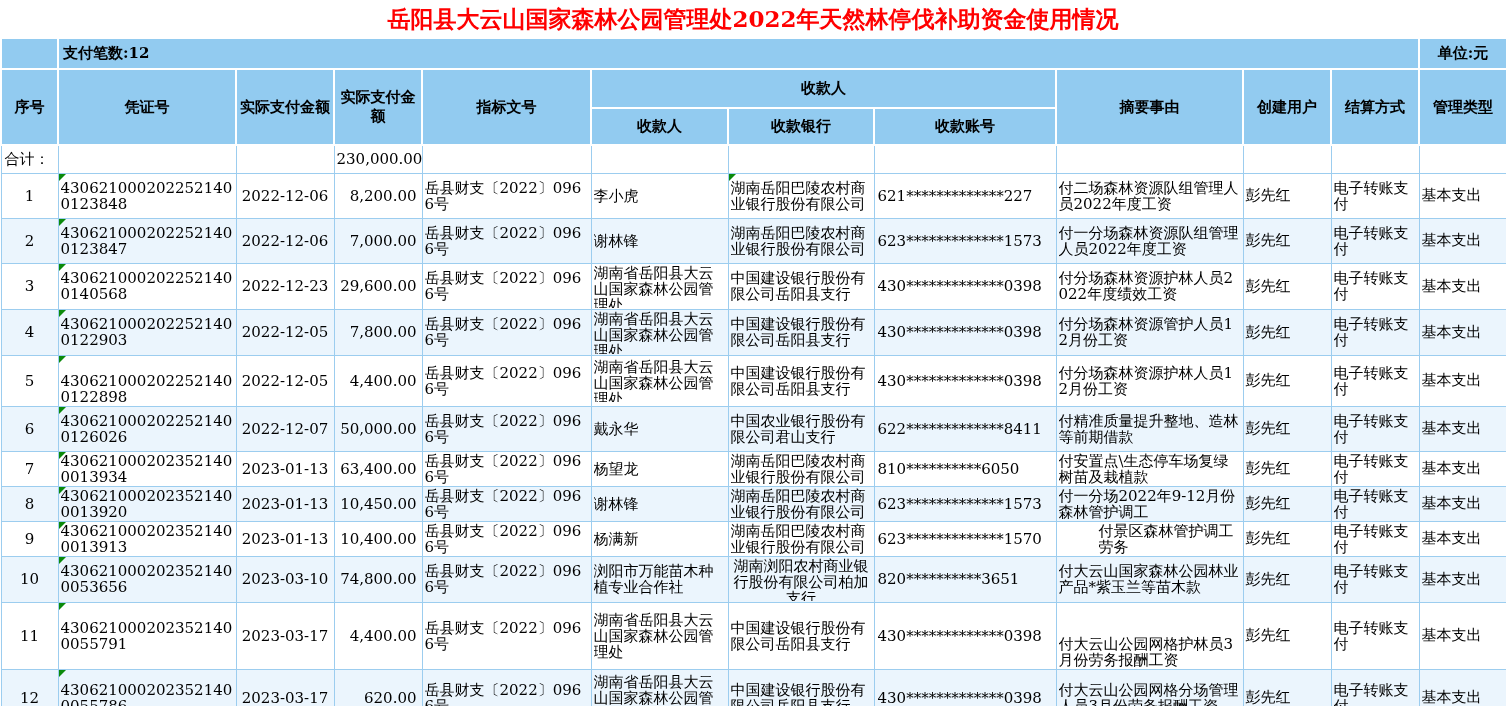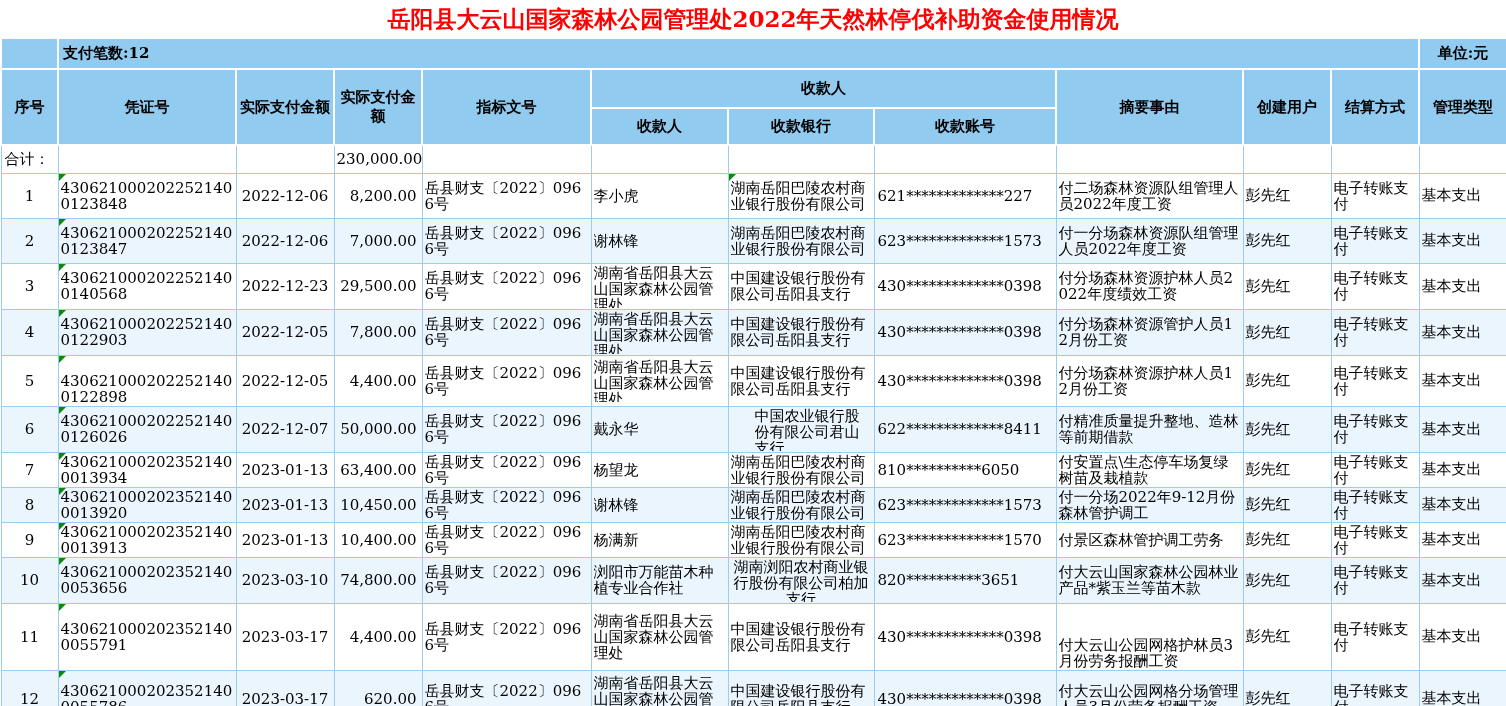--- a/index.html
+++ b/index.html
@@ -151,21 +151,21 @@
           </td>
       <td class="c-left">基本支出</td>
     </tr>
         <tr style="height: 45px;">
       <td class="c-seq">3</td>
       <td class="c-left rel">
         <i class="tri"></i>
         <div class="cellwrap" style="max-height: 43px;">4306210002022521400140568</div>
       </td>
       <td class="c-date">2022-12-23</td>
-      <td class="c-amt">29,500.00</td>
+      <td class="c-amt">29,600.00</td>
       <td class="c-left">
             <div class="cellwrap" style="max-height: 43px;">岳县财支〔2022〕0966号</div>
           </td>
       <td class="c-left">
             <div class="cellwrap" style="max-height: 43px;">湖南省岳阳县大云山国家森林公园管理处</div>
           </td>
       <td class="c-left rel">
 
         <div class="cellwrap" style="max-height: 43px;">中国建设银行股份有限公司岳阳县支行</div>
       </td>
@@ -244,21 +244,21 @@
       <td class="c-date">2022-12-07</td>
       <td class="c-amt">50,000.00</td>
       <td class="c-left">
             <div class="cellwrap" style="max-height: 43px;">岳县财支〔2022〕0966号</div>
           </td>
       <td class="c-left">
             <div class="cellwrap" style="max-height: 43px;">戴永华</div>
           </td>
       <td class="c-left rel">
 
-        <div class="cellwrap" style="max-height: 43px; margin-left: 24px;">中国农业银行股份有限公司君山支行</div>
+        <div class="cellwrap" style="max-height: 43px;">中国农业银行股份有限公司君山支行</div>
       </td>
       <td class="c-acct">622*************8411</td>
       <td class="c-left">
             <div class="cellwrap" style="max-height: 43px;">付精准质量提升整地、造林等前期借款</div>
           </td>
       <td class="c-left">彭先红</td>
       <td class="c-left">
             <div class="cellwrap" style="max-height: 43px;">电子转账支付</div>
           </td>
       <td class="c-left">基本支出</td>
@@ -332,21 +332,21 @@
           </td>
       <td class="c-left">
             <div class="cellwrap" style="max-height: 33px;">杨满新</div>
           </td>
       <td class="c-left rel">
 
         <div class="cellwrap" style="max-height: 33px;">湖南岳阳巴陵农村商业银行股份有限公司</div>
       </td>
       <td class="c-acct">623*************1570</td>
       <td class="c-left">
-            <div class="cellwrap" style="max-height: 33px;">付景区森林管护调工劳务</div>
+            <div class="cellwrap" style="max-height: 33px; padding-left: 40px;">付景区森林管护调工劳务</div>
           </td>
       <td class="c-left">彭先红</td>
       <td class="c-left">
             <div class="cellwrap" style="max-height: 33px;">电子转账支付</div>
           </td>
       <td class="c-left">基本支出</td>
     </tr>
         <tr class="tint" style="height: 45px;">
       <td class="c-seq">10</td>
       <td class="c-left rel">

